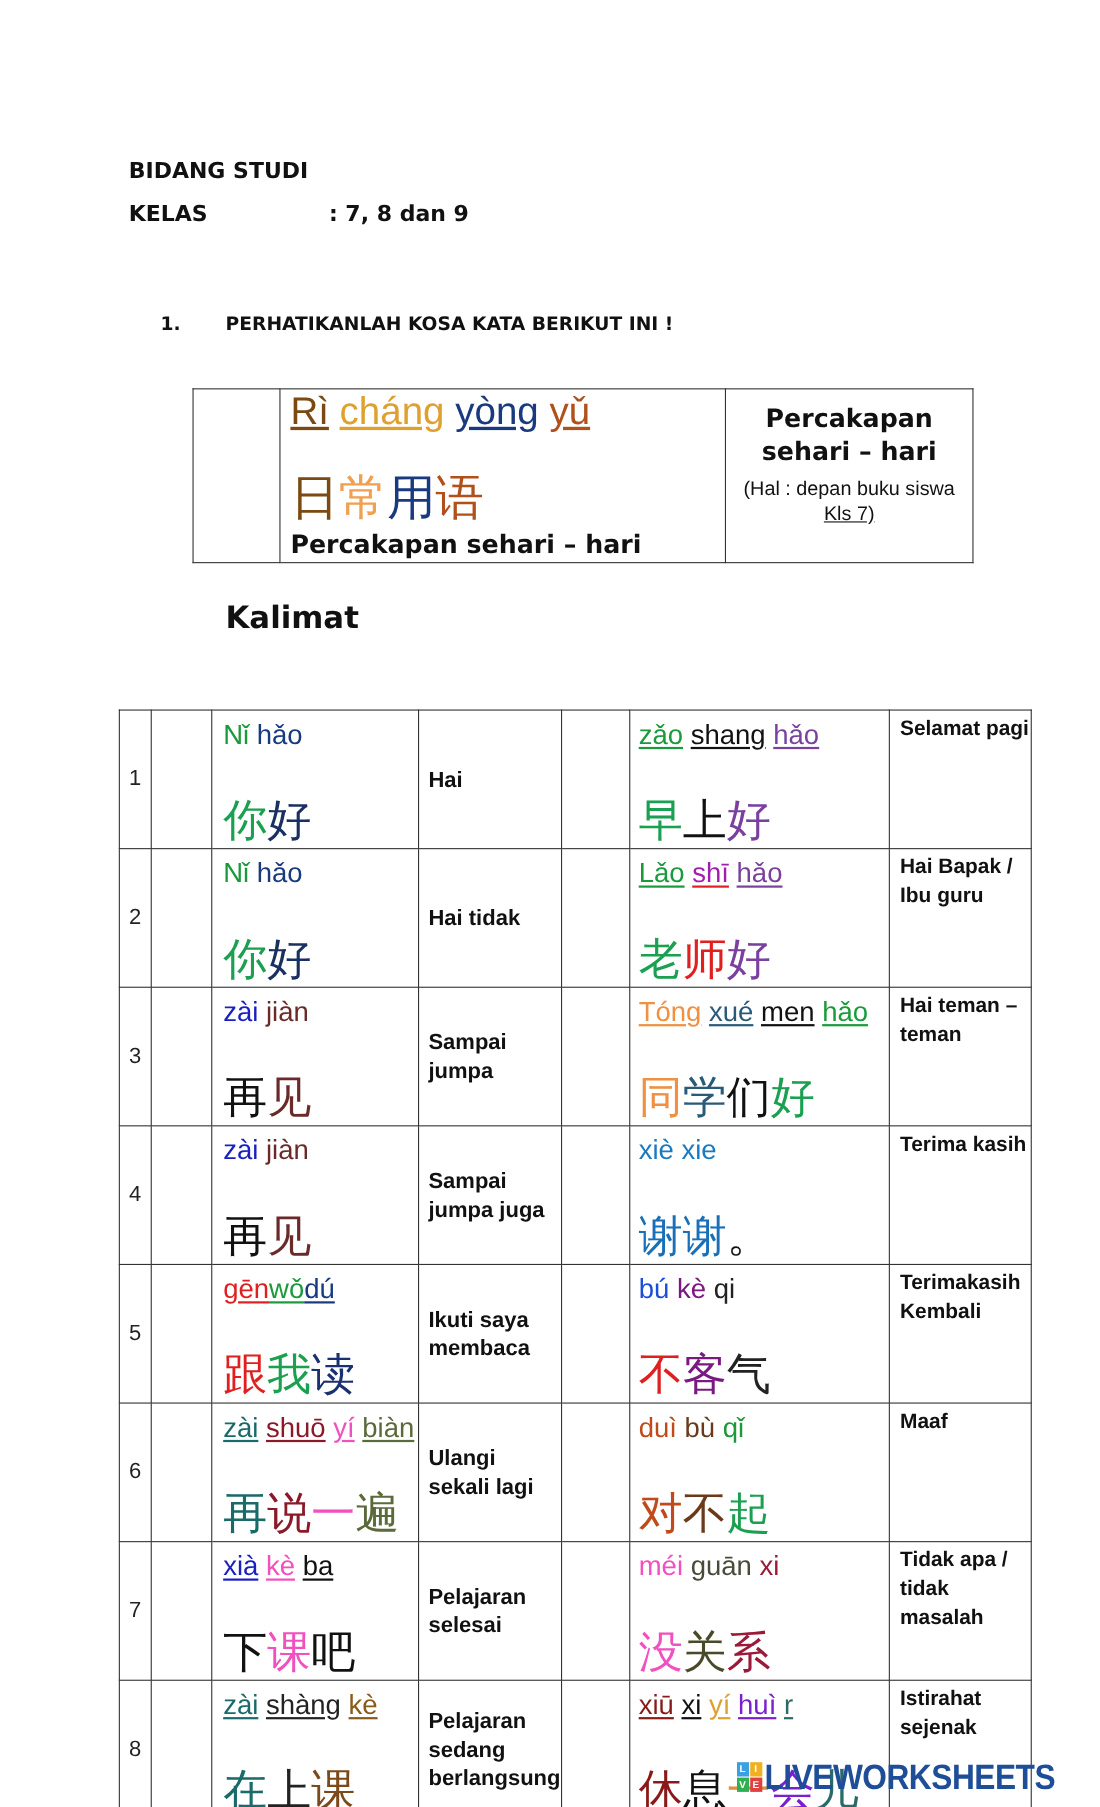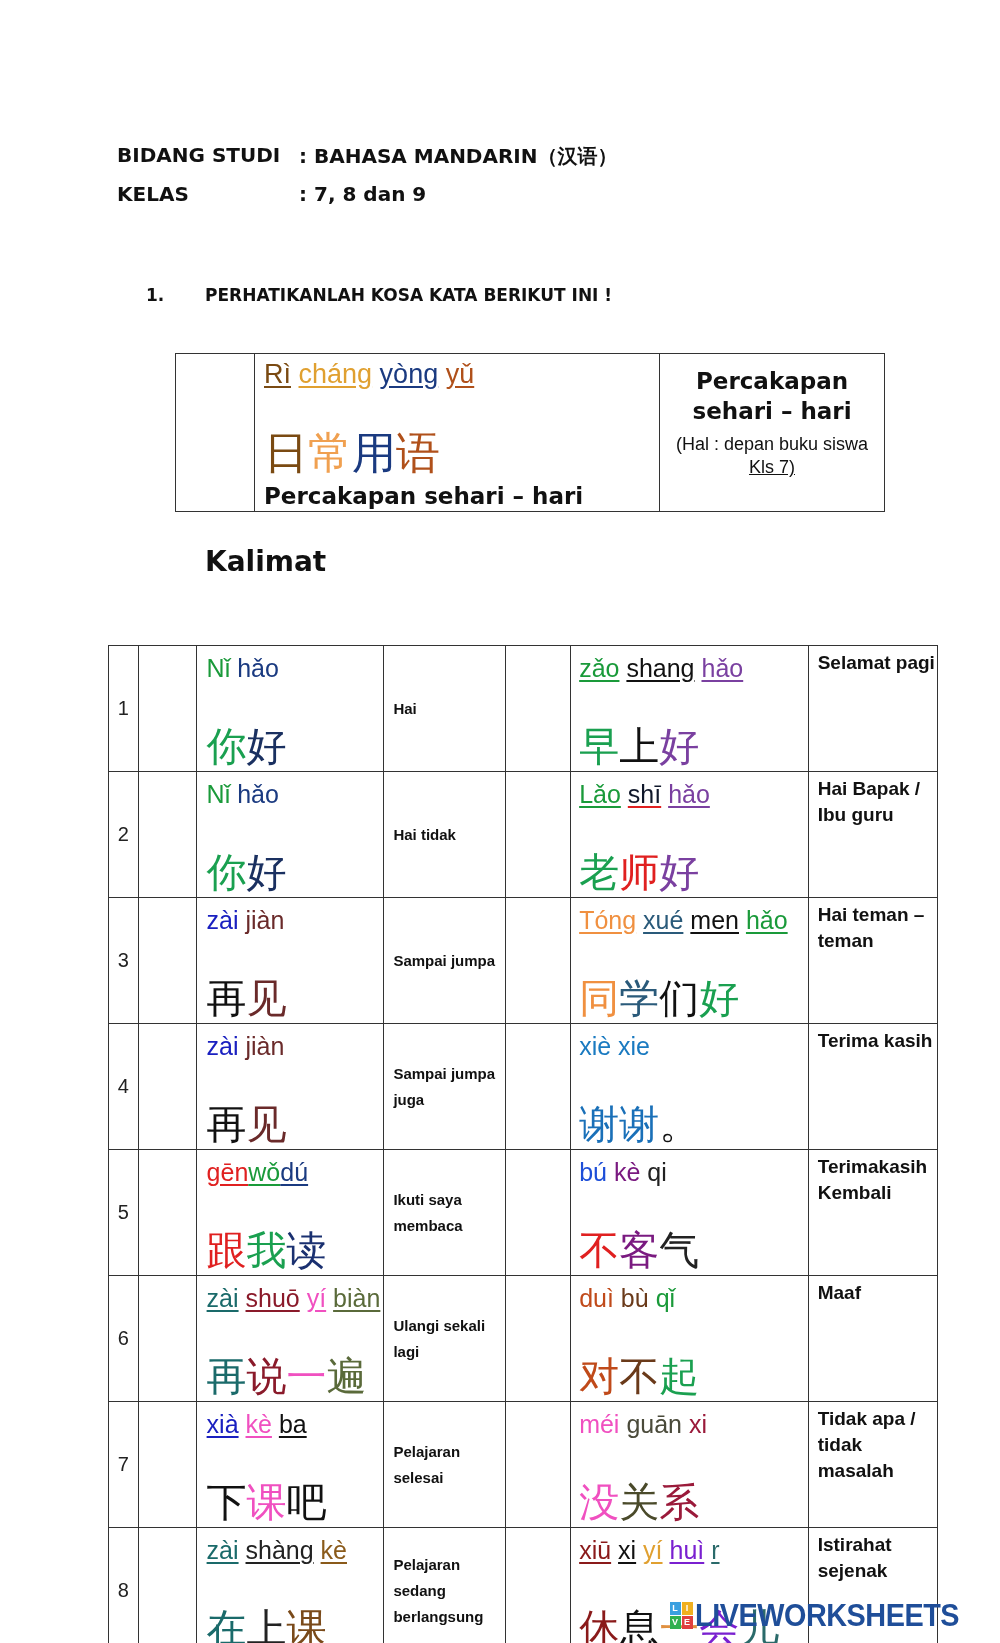--- a/index.html
+++ b/index.html
@@ -6,47 +6,46 @@
   body { width:1000px; height:1643px; position:relative; overflow:hidden; font-family:"Liberation Sans", sans-serif; color:#111; }
   .hdr { position:absolute; font-family:"DejaVu Sans", sans-serif; font-weight:bold; font-size:20px; color:#111; }
   .hdr .lbl { position:absolute; left:0; white-space:nowrap; }
   .hdr .val { position:absolute; left:182px; white-space:nowrap; }
   .q { position:absolute; left:146px; top:285px; font-family:"DejaVu Sans", sans-serif; font-weight:bold; font-size:17px; }
   .q .num { position:absolute; left:0; }
   .q .txt { position:absolute; left:59px; white-space:nowrap; }
   table { border-collapse:collapse; position:absolute; }
   td { border:1.5px solid #333; vertical-align:top; padding:0; }
   .t1 { left:175px; top:353px; width:710px; height:139px; }
-  .py { font-family:"Liberation Sans", sans-serif; font-size:27px; line-height:32px; white-space:nowrap; }
+  .py { font-family:"Liberation Sans", sans-serif; font-size:35px; line-height:32px; white-space:nowrap; }
   .py u { text-decoration:underline; text-underline-offset:3px; }
   .hz { font-family:Liberation Sans, sans-serif; font-size:42px; line-height:50px; white-space:nowrap;margin-top:37px; }
   .b { font-weight:bold; }
   .kal { position:absolute; left:205px; top:545px; font-family:"DejaVu Sans", sans-serif; font-weight:bold; font-size:28px; }
   .t2 { left:108px; top:645px; width:830px; }
   .t2 td { height:93px; }
   .t2 .n { width:30px; font-size:20px; vertical-align:middle; text-align:center; color:#222; }
   .t2 .e { width:61px; }
   .t2 .zh { width:177px; padding-left:10px; padding-top:6px; }
-  .t2 .id { width:113px; padding-left:9px; font-weight:bold; font-size:15px; line-height:26px; vertical-align:middle; font-family:"Liberation Sans", sans-serif; }
+  .t2 .id { width:113px; padding-left:9px; font-weight:bold; font-size:20px; line-height:26px; vertical-align:middle; font-family:"Liberation Sans", sans-serif; }
   .t2 .e2 { width:69px; }
   .t2 .zh2 { width:230px; padding-left:8px; padding-top:6px; }
   .t2 .id2 { width:120px; padding-left:9px; padding-top:4px; font-weight:bold; font-size:19px; line-height:26px; }
   .t2 .py { font-size:25px; line-height:32px; }
   .t2 .hz { font-size:40px; line-height:50px; }
   .logo { position:absolute; right:12px; top:1597px; display:flex; align-items:center; }
   .logo .mark { display:grid; grid-template-columns:11px 11px; grid-template-rows:13px 13px; gap:1px; margin-right:2px; }
   .logo .mark span { font-size:9px; color:#fff; font-weight:bold; text-align:center; line-height:13px; }
   .logo .word { font-family:"Liberation Sans", sans-serif; font-weight:bold; font-size:32px; color:#1f4e99; letter-spacing:-0.5px; transform:scaleX(0.9); transform-origin:left; }
 </style>
 </head>
 <body>
 
 <div class="hdr" style="left:117px; top:143px; width:800px; height:26px;">
   <span class="lbl">BIDANG STUDI</span>
-  <span class="val">: BAHASA MANDARIN（汉语）</span>
 </div>
 <div class="hdr" style="left:117px; top:182px; width:800px; height:26px;">
   <span class="lbl">KELAS</span>
   <span class="val">:   7, 8 dan 9</span>
 </div>
 
 <div class="q">
   <span class="num">1.</span>
   <span class="txt">PERHATIKANLAH  KOSA KATA BERIKUT INI !</span>
 </div>
@@ -92,21 +91,21 @@
       <tr>
         <td class="n">2</td>
         <td class="e"></td>
         <td class="zh">
           <div class="py"><span style="color:#1a9a3a">Nǐ</span> <span style="color:#1a3a80">hǎo</span></div>
           <div class="hz"><span style="color:#1aa050">你</span><span style="color:#1a3060">好</span></div>
         </td>
         <td class="id">Hai tidak</td>
         <td class="e2"></td>
         <td class="zh2">
-          <div class="py"><u style="text-decoration-color:#1a9a3a"><span style="color:#1a9a3a">Lǎo</span></u> <u style="text-decoration-color:#e02020"><span style="color:#0f172a">shī</span></u> <u style="text-decoration-color:#7a40a0"><span style="color:#7a40a0">hǎo</span></u></div>
+          <div class="py"><u style="text-decoration-color:#1a9a3a"><span style="color:#1a9a3a">Lǎo</span></u> <u style="text-decoration-color:#e02020"><span style="color:#a21caf">shī</span></u> <u style="text-decoration-color:#7a40a0"><span style="color:#7a40a0">hǎo</span></u></div>
           <div class="hz"><span style="color:#1aa050">老</span><span style="color:#e02020">师</span><span style="color:#7a40a0">好</span></div>
         </td>
         <td class="id2">Hai Bapak / Ibu guru</td>
       </tr>
       <tr>
         <td class="n">3</td>
         <td class="e"></td>
         <td class="zh">
           <div class="py"><span style="color:#1a20c0">zài</span> <span style="color:#6a2a2a">jiàn</span></div>
           <div class="hz"><span style="color:#111111">再</span><span style="color:#6a2a2a">见</span></div>

